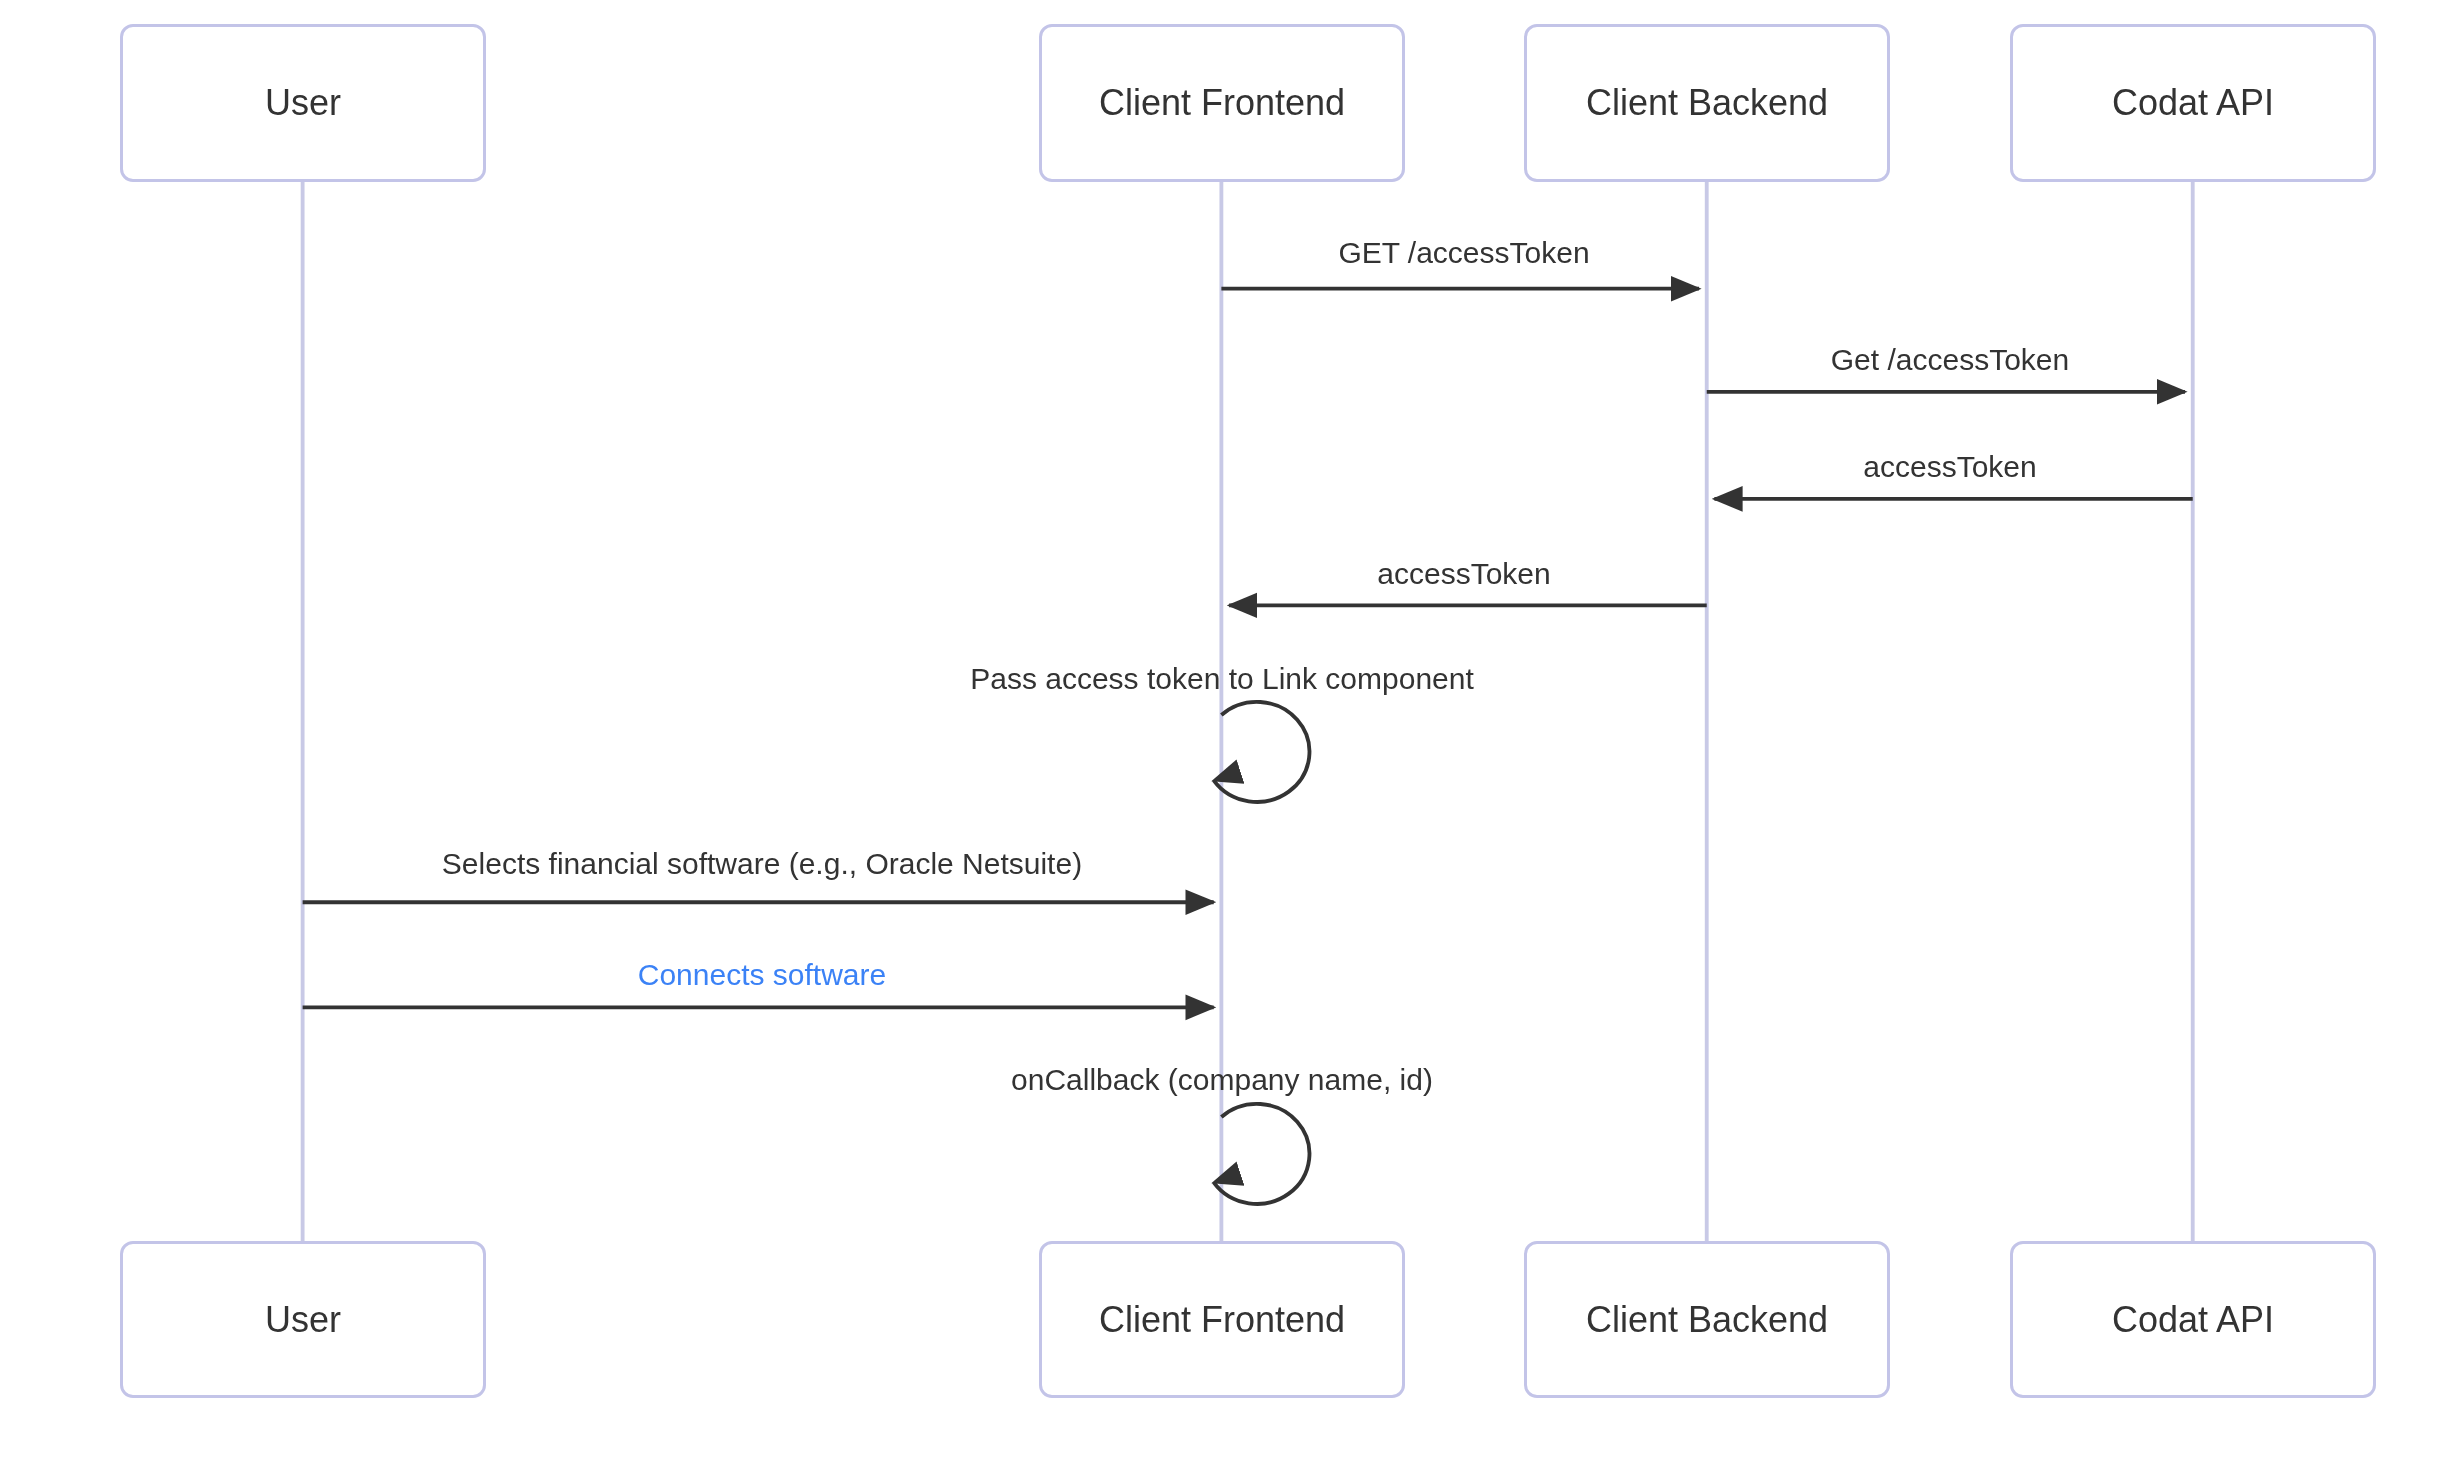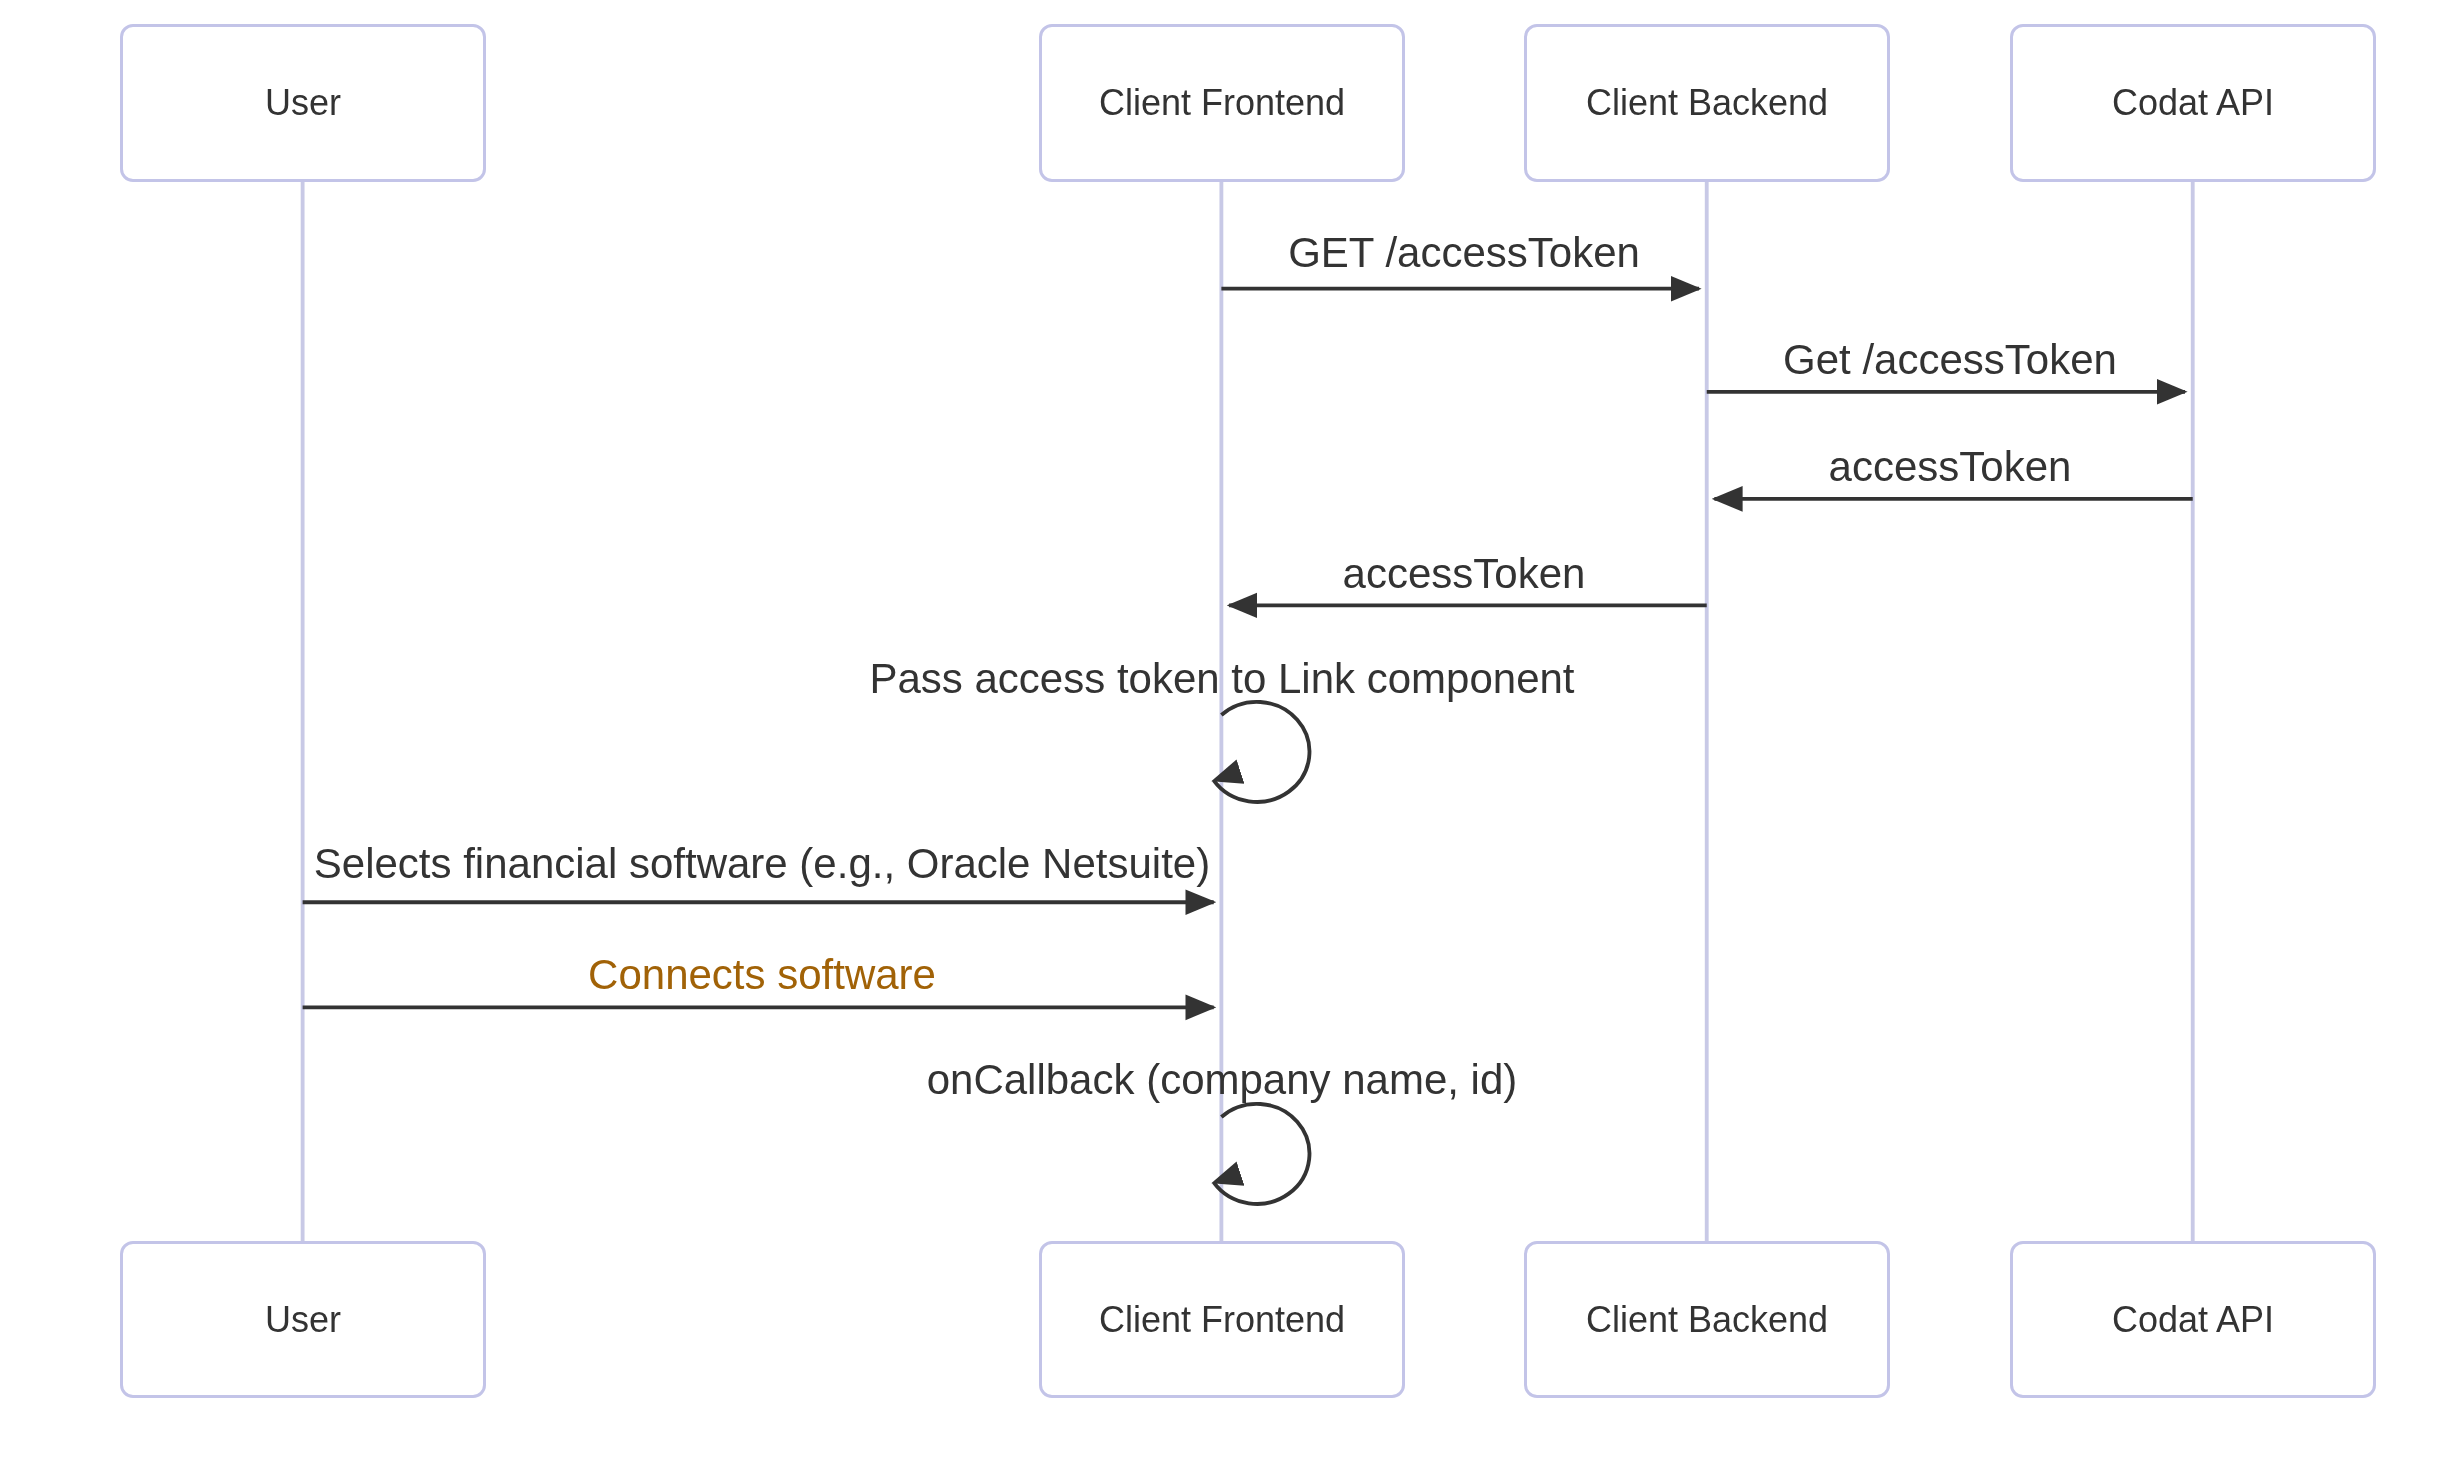--- a/index.html
+++ b/index.html
@@ -31,21 +31,21 @@
     background: #ffffff;
     border: 3.2px solid #c3c4e8;
     border-radius: 13px;
     font-size: 36px;
     color: #333333;
     white-space: nowrap;
   }
   .msg-label {
     position: absolute;
     transform: translate(-50%, -50%);
-    font-size: 42px;
+    font-size: 30px;
     color: #333333;
     white-space: nowrap;
     line-height: 1.2;
   }
 </style>
 </head>
 <body>
 
 <div class="stage">
 
@@ -102,18 +102,18 @@
       <span class="actor-label">Codat API</span>
     </div>
     </div>
   <div id="labels-layer">
       <div class="msg-label" style="left: 1464px; top: 253px; color: rgb(51, 51, 51);">GET /accessToken</div>
       <div class="msg-label" style="left: 1950px; top: 360px; color: rgb(51, 51, 51);">Get /accessToken</div>
       <div class="msg-label" style="left: 1950px; top: 467px; color: rgb(51, 51, 51);">accessToken</div>
       <div class="msg-label" style="left: 1464px; top: 574px; color: rgb(51, 51, 51);">accessToken</div>
       <div class="msg-label" style="left: 1222px; top: 679px; color: rgb(51, 51, 51); text-align: center;">Pass access token to Link component</div>
       <div class="msg-label" style="left: 762px; top: 864px; color: rgb(51, 51, 51); text-align: right;">Selects financial software (e.g., Oracle Netsuite)</div>
-      <div class="msg-label" style="left: 762px; top: 975px; color: #a16207;">Connects software</div>
+      <div class="msg-label" style="left: 762px; top: 975px; color: #3b82f6;">Connects software</div>
       <div class="msg-label" style="left: 1222px; top: 1080px; color: rgb(51, 51, 51);">onCallback (company name, id)</div>
     </div>
 
 </div>
 
 
 </body></html>

